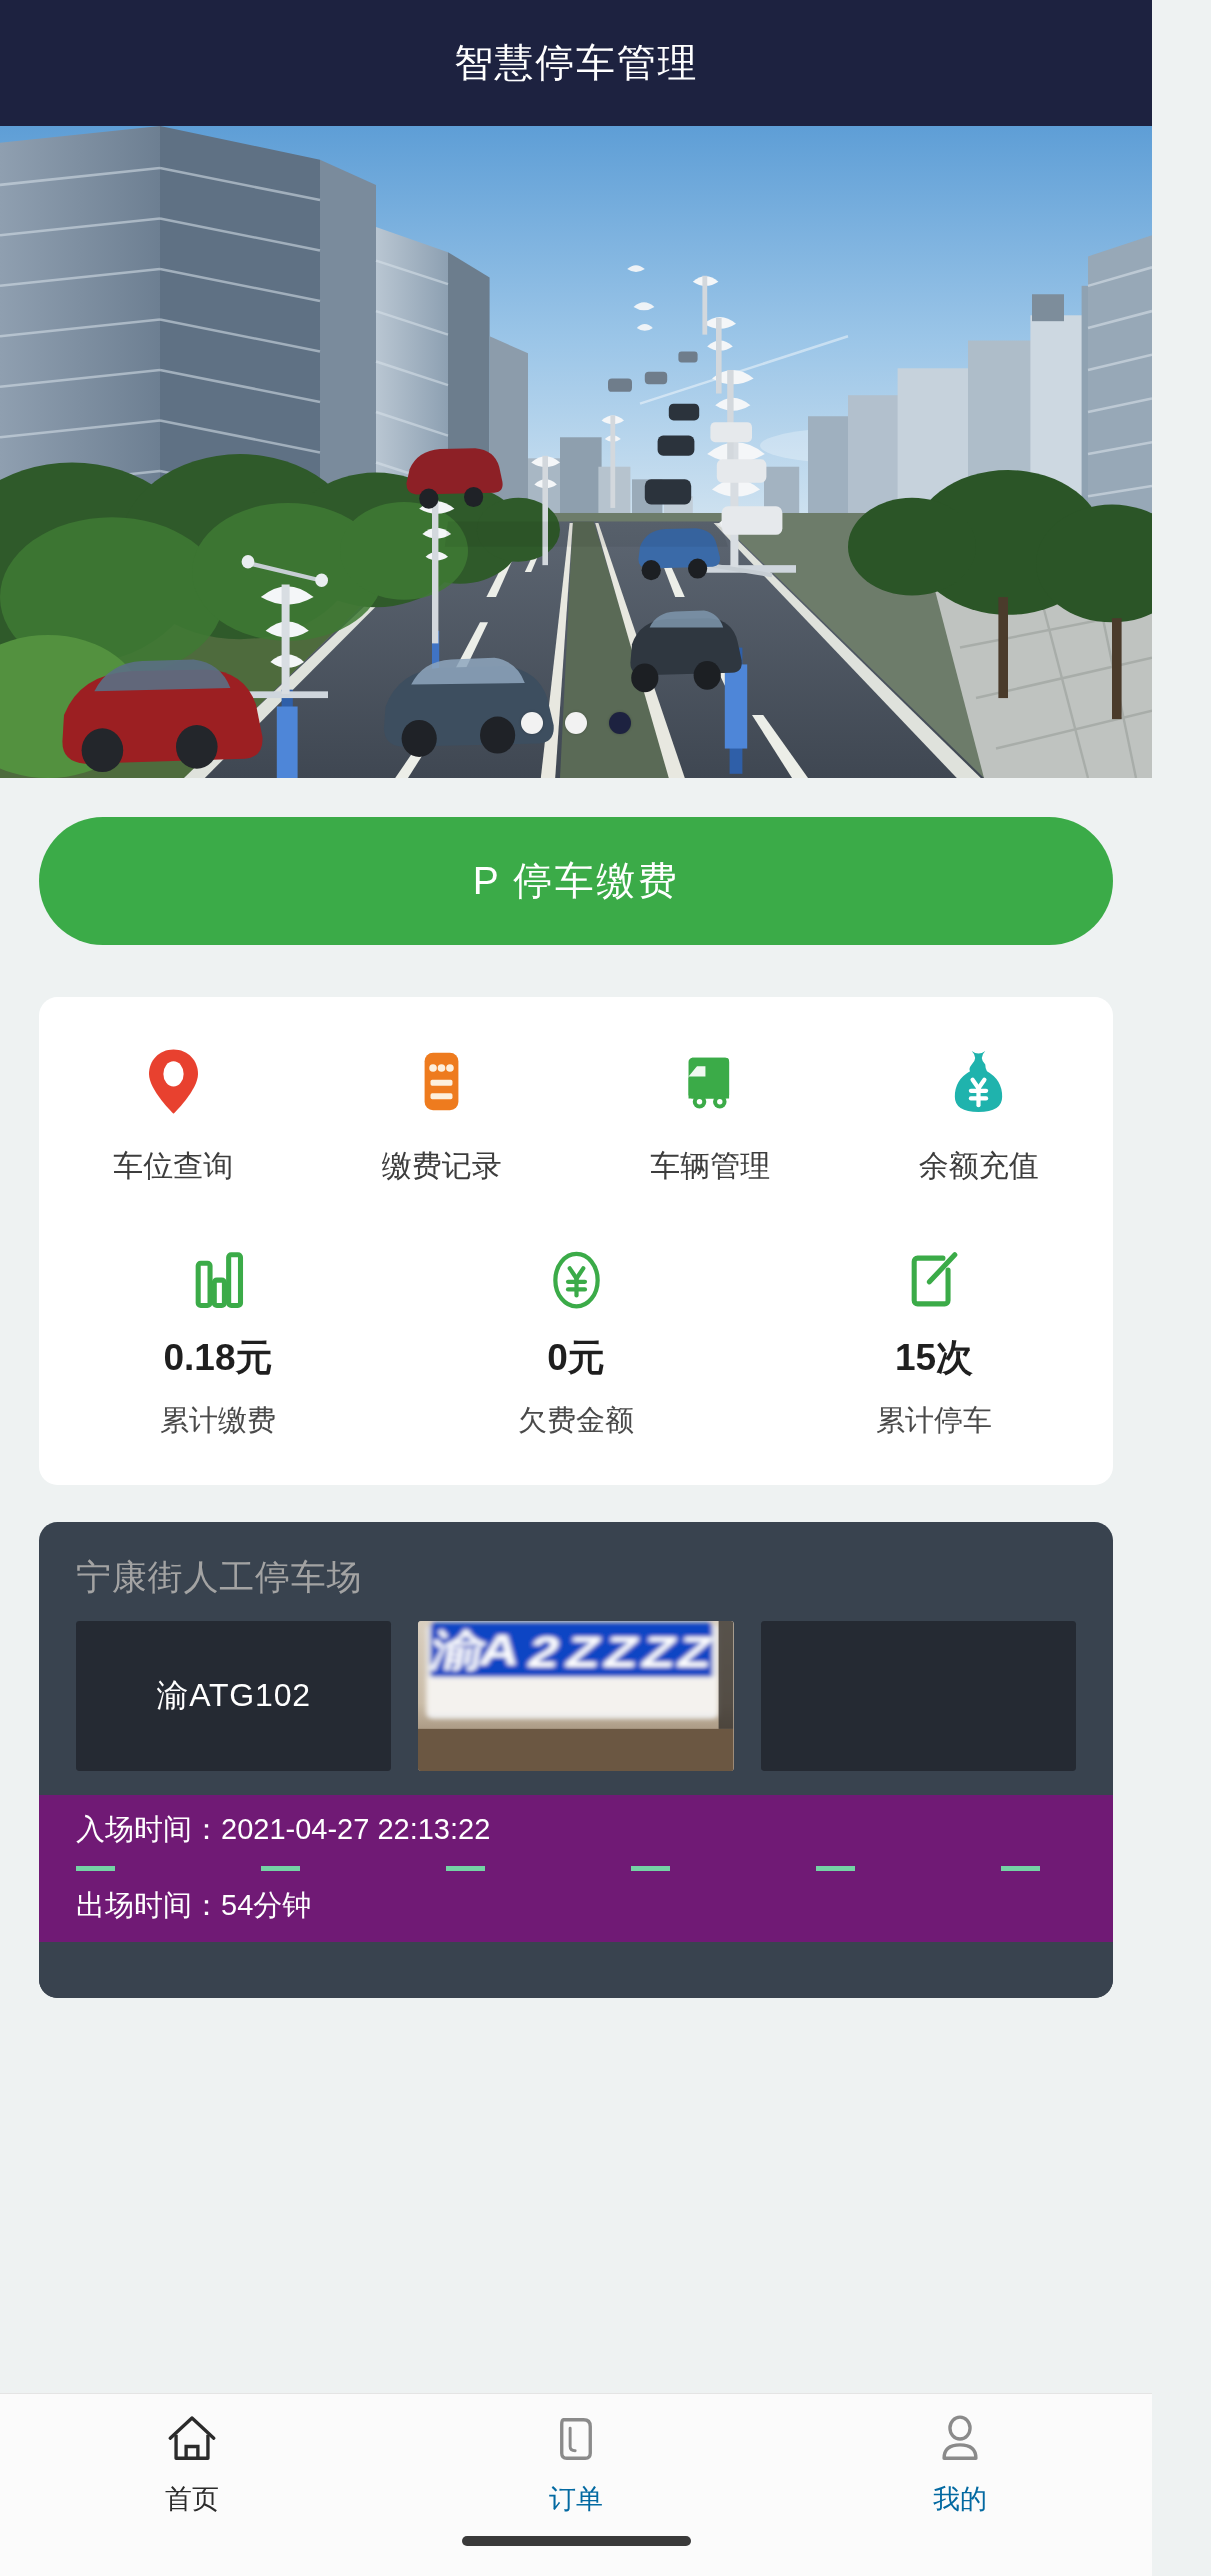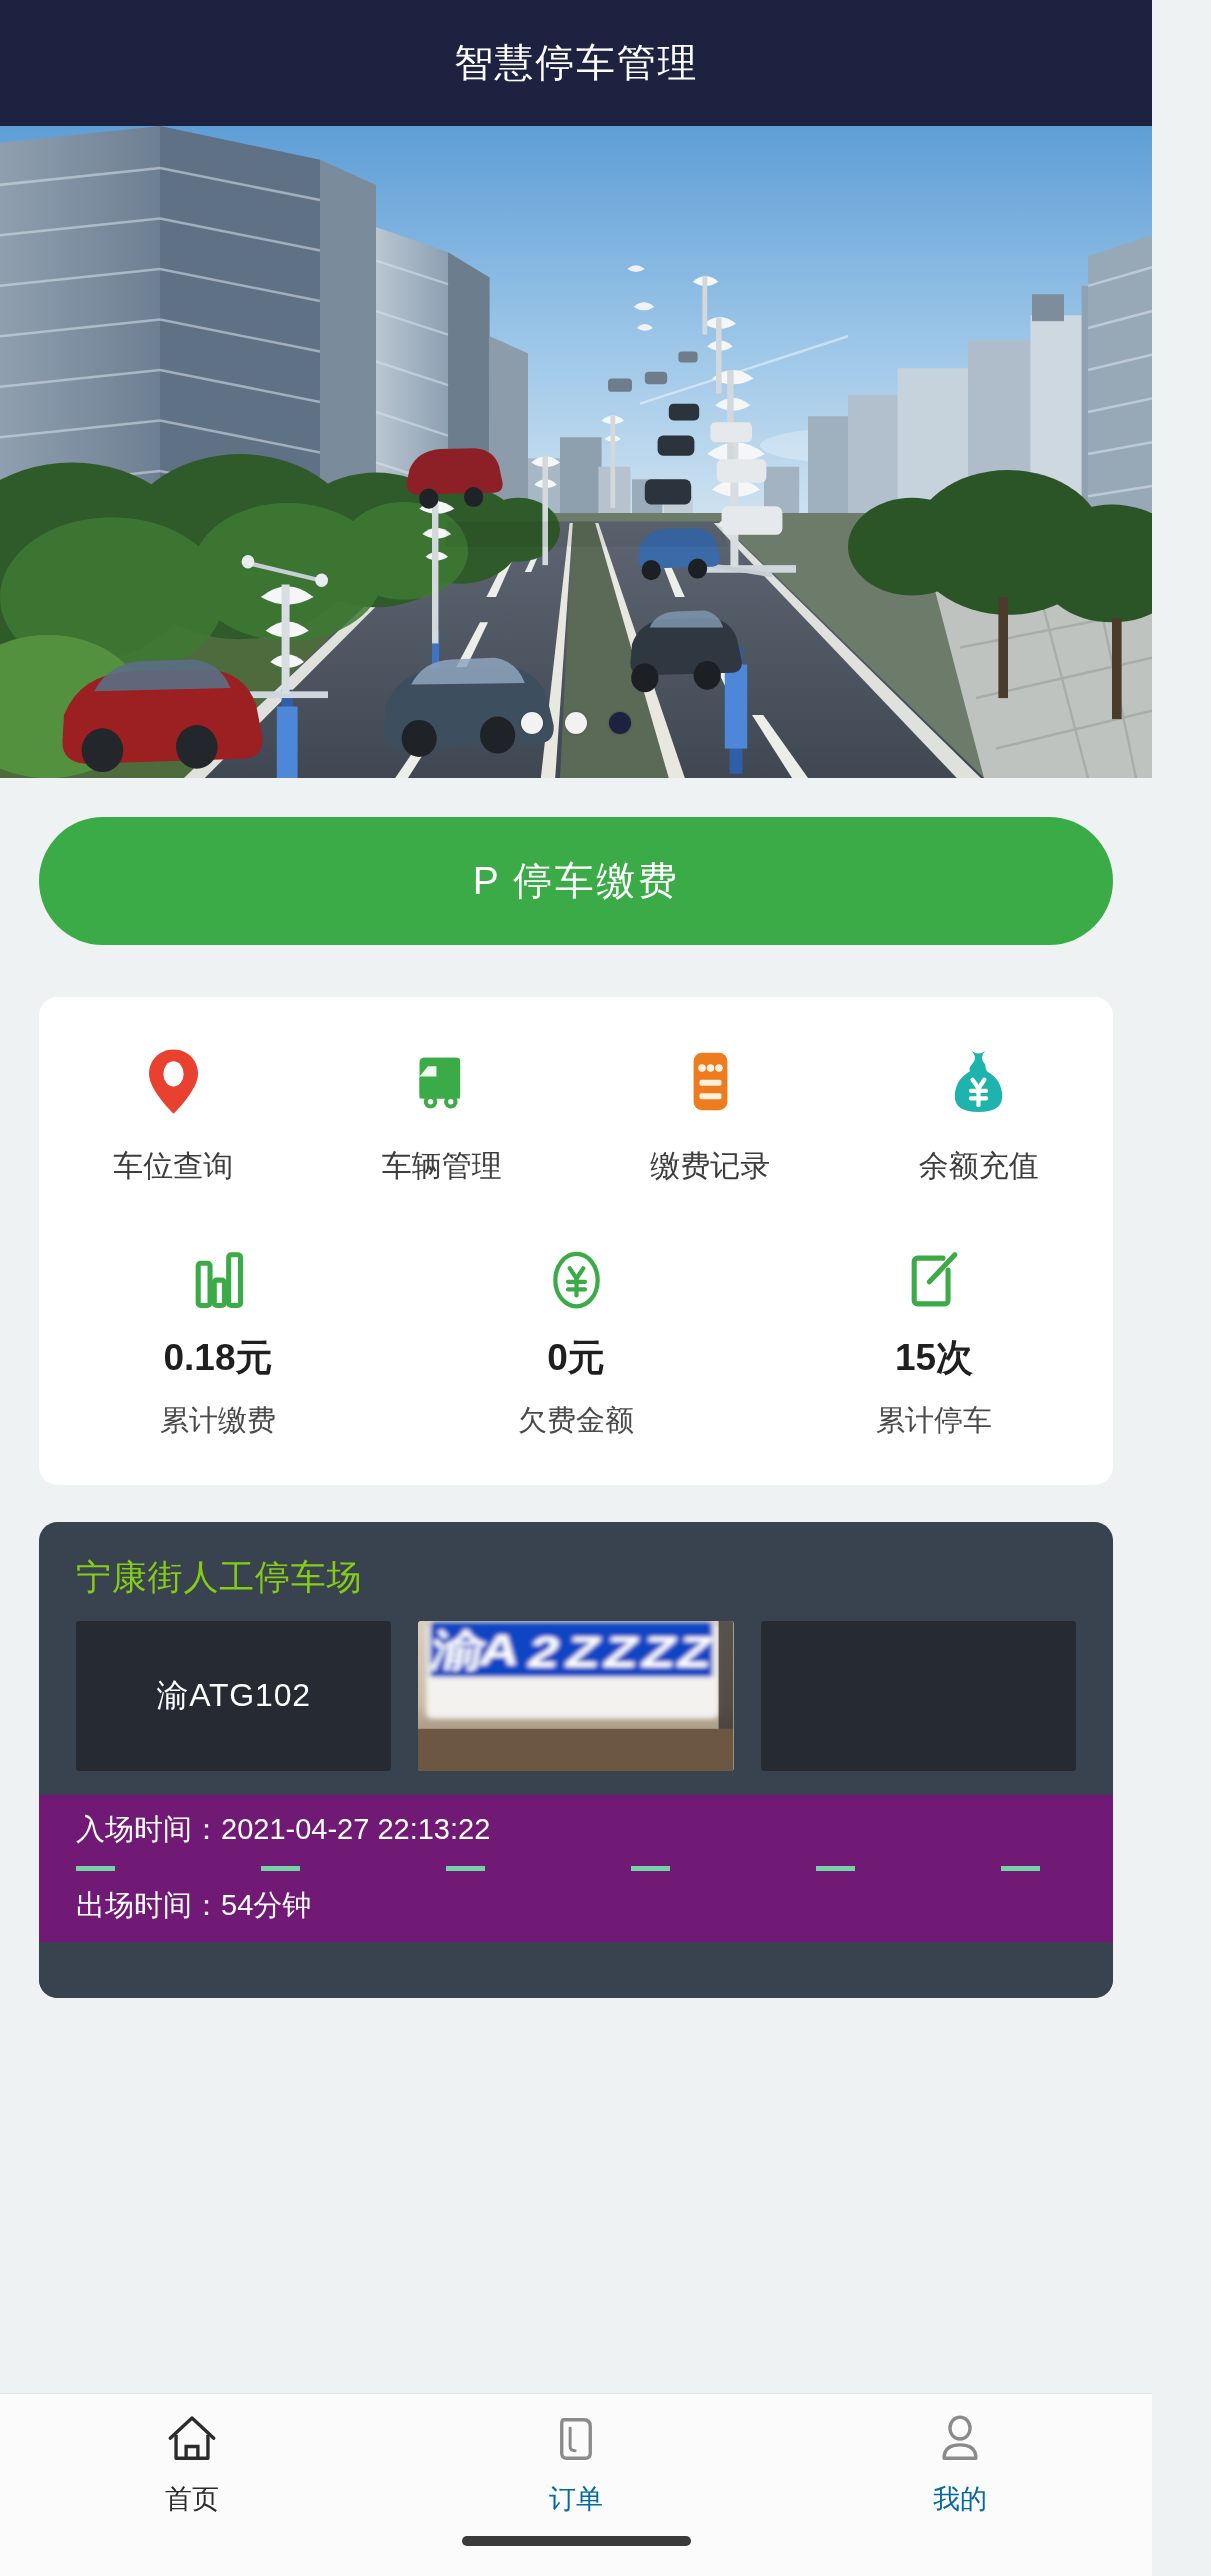--- a/index.html
+++ b/index.html
@@ -50,21 +50,21 @@
   .st-icon { width:61px; height:66px; display:flex; align-items:center; justify-content:center; }
   .st-value { font-size:37px; font-weight:bold; color:#1f1f1f; letter-spacing:0; }
   .st-label { font-size:29px; color:#4a4a4a; }
 
   
   .card-dark {
     margin:37px 39px 0 39px; background:#39434f; border-radius:18.5px; overflow:hidden;
     cursor:pointer;
   }
   .cd-head { padding:32px 37px 0 37px; }
-  .cd-title { color:#84cc16; font-size:35px; font-weight:500; letter-spacing:0.8px; }
+  .cd-title { color:#a3a3a3; font-size:35px; font-weight:500; letter-spacing:0.8px; }
   .cd-row { display:flex; align-items:baseline; justify-content:space-between; margin-top:22px; }
   .cd-dur { color:#e8eaec; font-size:29px; }
   .cd-fee { color:#f0432e; font-size:32px; font-weight:bold; letter-spacing:1.7px; }
   .cd-media { display:flex; gap:27px; padding:20px 37px 0 37px; }
   .cd-box { flex:1 1 0; height:150px; background:#252a33; border-radius:3.4px; display:flex; align-items:center; justify-content:center; }
   .cd-box .plate-text { color:#ffffff; font-size:32px; letter-spacing:0.8px; }
   .cd-photo { flex:1 1 0; height:150px; border-radius:3.4px; overflow:hidden; position:relative; background:#cdbfae; }
   .cd-photo svg { position:absolute; inset:0; width:100%; height:100%; }
   .cd-green { margin:23.6px 0 0 0; background:#701a75; padding:20px 37px 22px 37px; position:relative; }
   .cd-time { color:#ffffff; font-size:29px; line-height:1.0; }
@@ -370,44 +370,44 @@
             <path d="M42 4 C25 4 13 17 13 33 C13 52 42 80 42 80 C42 80 71 52 71 33 C71 17 59 4 42 4 Z" fill="#e8412f"></path>
             <ellipse cx="42" cy="33" rx="12" ry="15" fill="#ffffff"></ellipse>
           </svg>
         </span>
         <span class="qa-label">车位查询</span>
       </div>
 
       <div class="qa">
         <span class="qa-icon">
           <svg width="71" height="71" viewBox="0 0 84 84">
+            <rect x="22" y="8" width="40" height="68" rx="10" fill="#ee7b1e"></rect>
+            <circle cx="32" cy="26" r="4.5" fill="#fdf0dd"></circle>
+            <circle cx="42" cy="26" r="4.5" fill="#fdf0dd"></circle>
+            <circle cx="52" cy="26" r="4.5" fill="#fdf0dd"></circle>
+            <rect x="29" y="40" width="26" height="7" rx="2" fill="#fdf0dd"></rect>
+            <rect x="29" y="56" width="26" height="7" rx="2" fill="#fdf0dd"></rect>
+          </svg>
+        </span>
+        <span class="qa-label">缴费记录</span>
+      </div>
+
+      <div class="qa">
+        <span class="qa-icon">
+          <svg width="71" height="71" viewBox="0 0 84 84">
             <path d="M20 14 h40 a4 4 0 0 1 4 4 v44 h-48 v-24 l10 -12 v-8 a4 4 0 0 1 -6 -4 z" fill="#3bab48"></path>
             <rect x="16" y="14" width="48" height="48" rx="5" fill="#3bab48"></rect>
             <path d="M16 36 l10 -12 h10 v12 z" fill="#ffffff" opacity="0.92"></path>
             <circle cx="29" cy="66" r="8" fill="#3bab48"></circle>
             <circle cx="53" cy="66" r="8" fill="#3bab48"></circle>
             <circle cx="29" cy="66" r="3.2" fill="#ffffff"></circle>
             <circle cx="53" cy="66" r="3.2" fill="#ffffff"></circle>
           </svg>
         </span>
         <span class="qa-label">车辆管理</span>
-      </div>
-
-      <div class="qa">
-        <span class="qa-icon">
-          <svg width="71" height="71" viewBox="0 0 84 84">
-            <rect x="22" y="8" width="40" height="68" rx="10" fill="#ee7b1e"></rect>
-            <circle cx="32" cy="26" r="4.5" fill="#fdf0dd"></circle>
-            <circle cx="42" cy="26" r="4.5" fill="#fdf0dd"></circle>
-            <circle cx="52" cy="26" r="4.5" fill="#fdf0dd"></circle>
-            <rect x="29" y="40" width="26" height="7" rx="2" fill="#fdf0dd"></rect>
-            <rect x="29" y="56" width="26" height="7" rx="2" fill="#fdf0dd"></rect>
-          </svg>
-        </span>
-        <span class="qa-label">缴费记录</span>
       </div>
 
       <div class="qa">
         <span class="qa-icon">
           <svg width="71" height="71" viewBox="0 0 84 84">
             <path d="M34 6 q8 8 0 16 q-4 5 -2 8 q-18 10 -18 30 q0 18 28 18 q28 0 28 -18 q0 -20 -18 -30 q-2 -3 -2 -8 q-8 -8 0 -16 q-8 6 -16 0 z" fill="#1fb3ad"></path>
             <g stroke="#ffffff" stroke-width="5" stroke-linecap="round" fill="none">
               <path d="M35 40 L42 50"></path>
               <path d="M49 40 L42 50"></path>
               <path d="M33 53 H51"></path>

